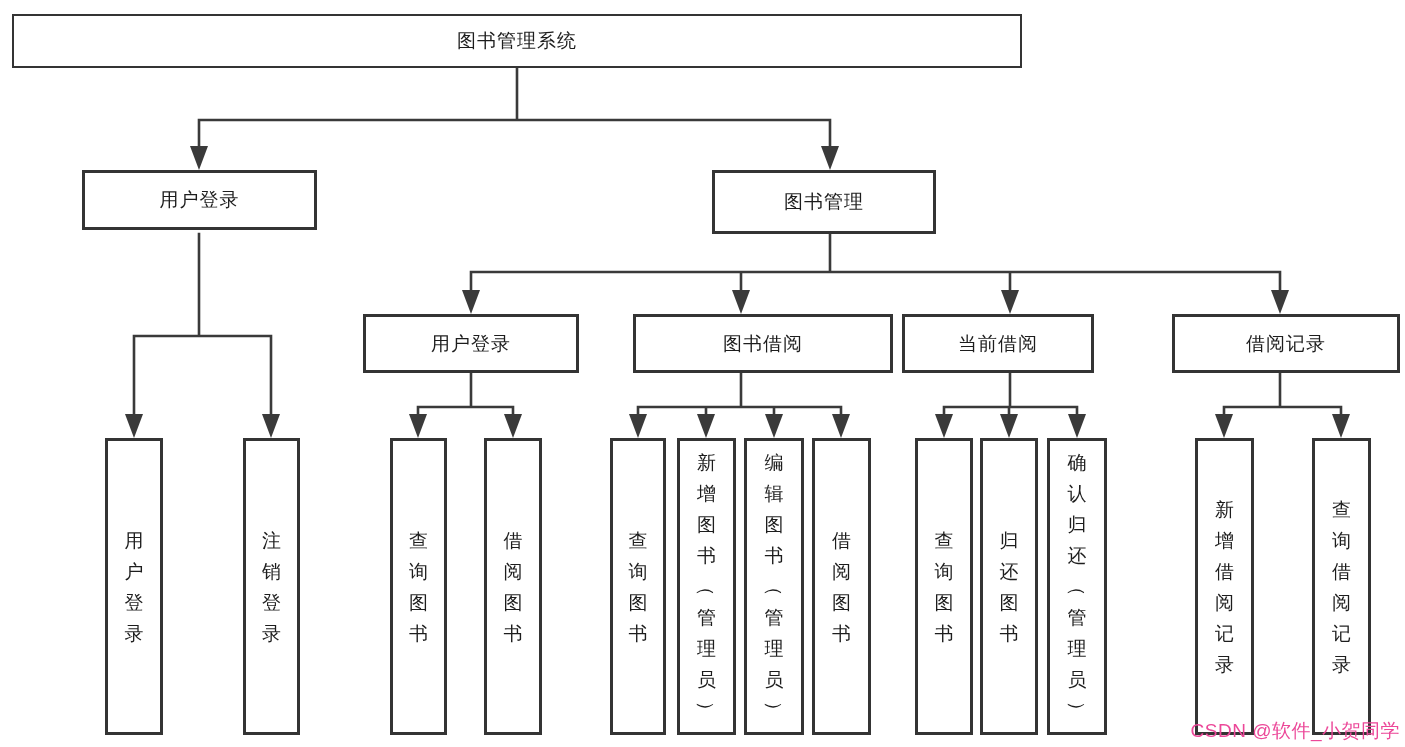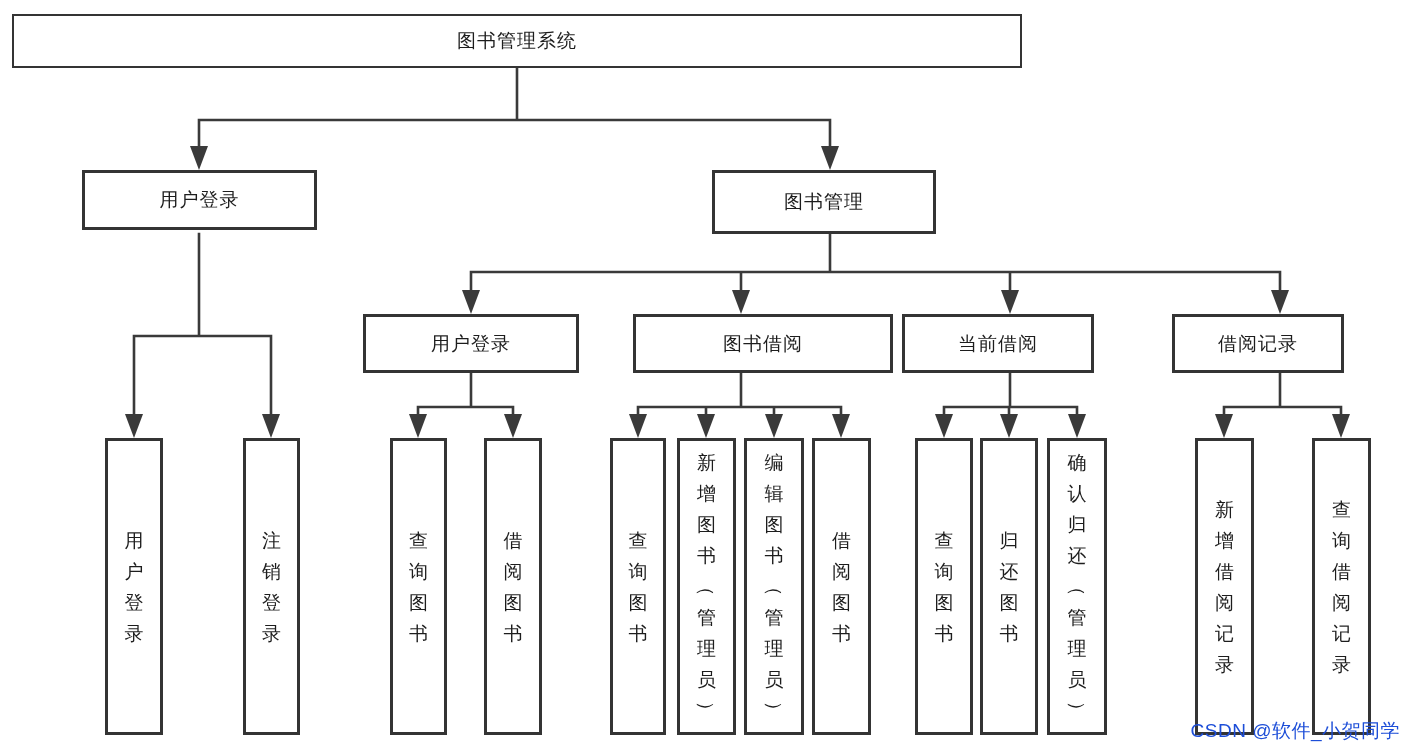--- a/index.html
+++ b/index.html
@@ -14,21 +14,21 @@
     color:#1d1d1d;font-size:19px;letter-spacing:1px;
   }
   .box.root{border-width:2.5px;}
   .vtext{
     display:flex;flex-direction:column;align-items:center;justify-content:center;
     height:100%;width:100%;letter-spacing:0;
   }
   .vchar{display:block;height:31px;line-height:31px;font-size:19px;text-align:center;}
   .vchar.rot{transform:rotate(90deg);}
   .watermark{
-    position:absolute;right:5px;bottom:3px;color:#1d4ed8;font-size:19px;
+    position:absolute;right:5px;bottom:3px;color:#ec4899;font-size:19px;
     letter-spacing:0.5px;white-space:nowrap;
   }
 </style>
 </head>
 <body>
 
 <div class="canvas">
 
   <svg class="connectors" viewBox="0 0 1405 747" xmlns="http://www.w3.org/2000/svg">
     <g stroke="#3a3a3a" stroke-width="2.6" fill="none" stroke-linecap="square">
@@ -88,21 +88,21 @@
 
   <div class="box" style="left:363px;top:314px;width:216px;height:59px;">
     <span>用户登录</span>
   </div>
   <div class="box" style="left:633px;top:314px;width:260px;height:59px;">
     <span>图书借阅</span>
   </div>
   <div class="box" style="left:902px;top:314px;width:192px;height:59px;">
     <span>当前借阅</span>
   </div>
-  <div class="box" style="left:1172px;top:314px;width:172px;height:59px;text-align:center;">
+  <div class="box" style="left:1172px;top:314px;width:228px;height:59px;text-align:center;">
     <span>借阅记录</span>
   </div>
 
   <div class="box" style="left:105px;top:438px;width:58px;height:297px;">
     <span class="vtext">
         <span class="vchar">用</span>
         <span class="vchar">户</span>
         <span class="vchar">登</span>
         <span class="vchar">录</span>
       </span>

